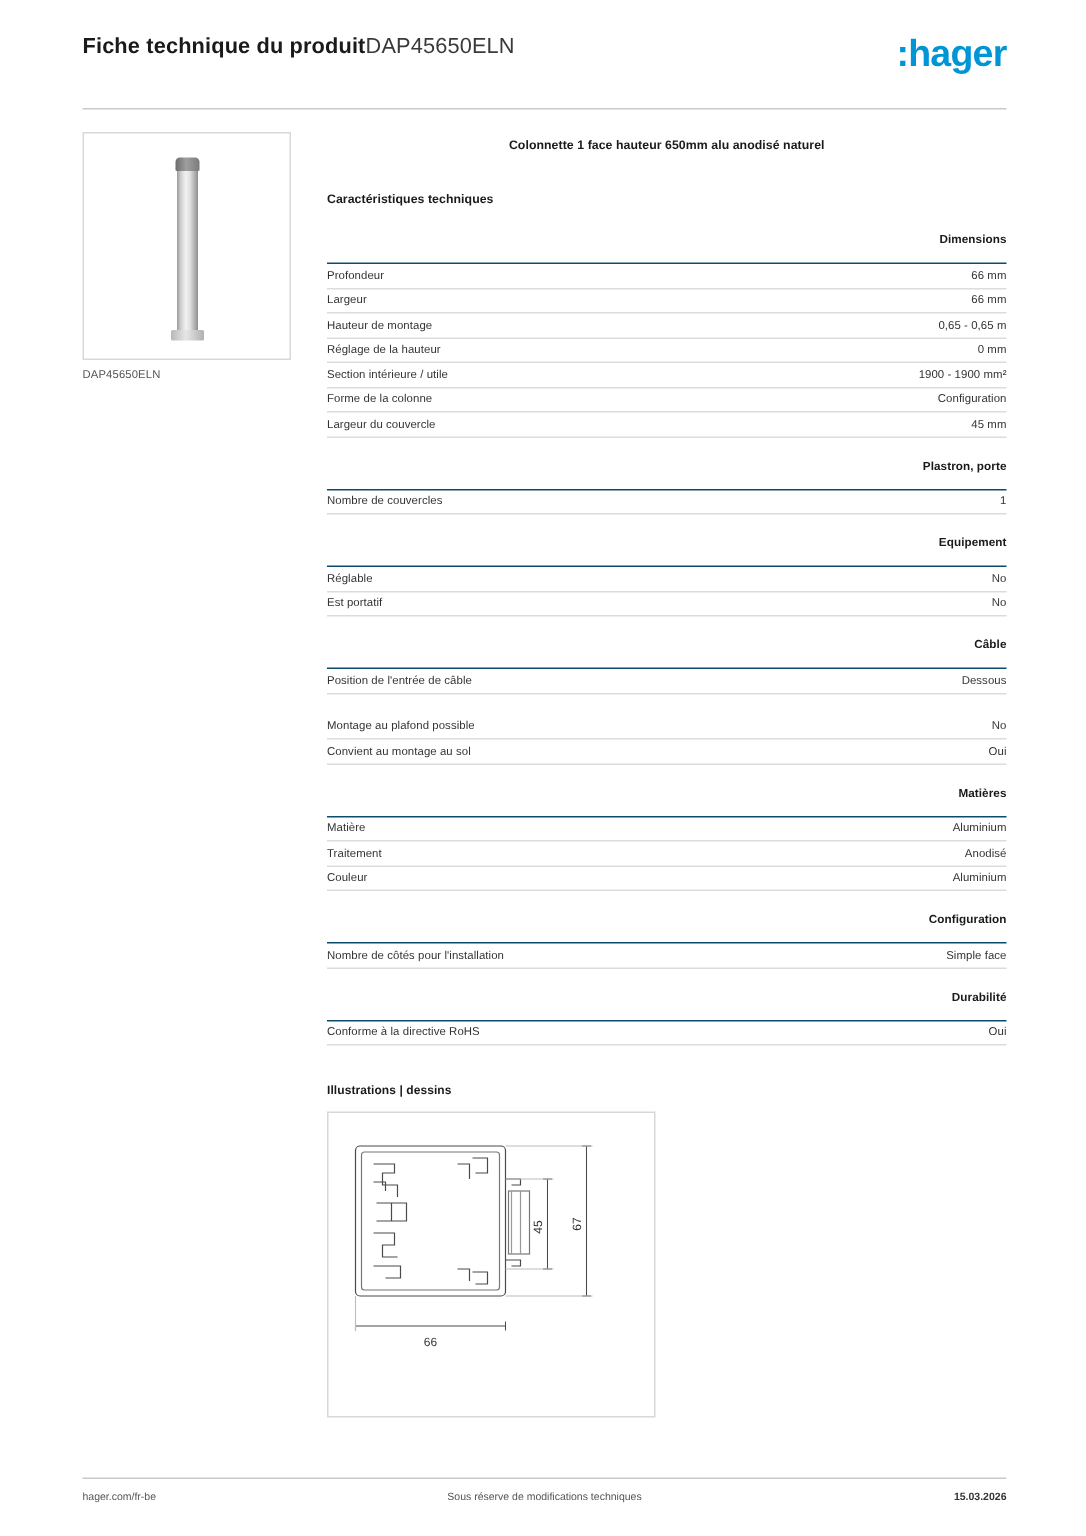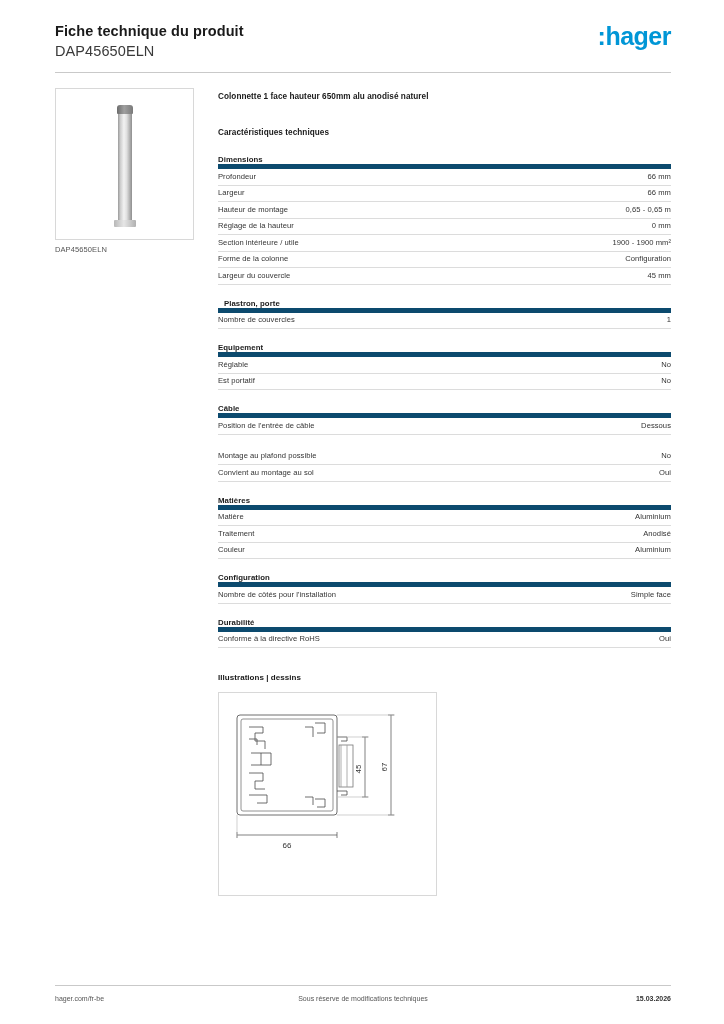--- a/index.html
+++ b/index.html
@@ -27,21 +27,21 @@
     position: absolute;
     left: 55px;
     top: 22px;
     width: 616px;
     display: flex;
     align-items: flex-start;
     justify-content: space-between;
   }
   .header-titles {
     display: flex;
-    flex-direction: column;
+    flex-direction: row;
   }
   .doc-title {
     font-size: 14.5px;
     font-weight: bold;
     color: #1a1a1a;
     line-height: 1.35;
     letter-spacing: 0.1px;
   }
   .doc-subtitle {
     font-size: 14.5px;
@@ -129,38 +129,40 @@
     left: 218px;
     top: 92px;
     width: 453px;
   }
   .product-desc {
     font-size: 8.2px;
     font-weight: bold;
     color: #1a1a1a;
     margin-bottom: 27px;
     letter-spacing: 0.05px;
+    text-align: center;
   }
   .section-main-title {
     font-size: 8.2px;
     font-weight: bold;
     color: #1a1a1a;
     margin-bottom: 18px;
     letter-spacing: 0.05px;
   }
   .group {
     margin-bottom: 14px;
   }
   .group-title {
     font-size: 7.8px;
     font-weight: bold;
     color: #1a1a1a;
-    padding-bottom: 0;
-    border-bottom: 5px solid #0c4a6e;
-    letter-spacing: 0.05px;
+    padding-bottom: 11px;
+    border-bottom: 1px solid #0c4a6e;
+    letter-spacing: 0.05px;
+    text-align: right;
   }
   .group-title.indent {
     padding-left: 6px;
   }
   .spec-row {
     display: flex;
     justify-content: space-between;
     align-items: baseline;
     font-size: 7.6px;
     color: #333;

